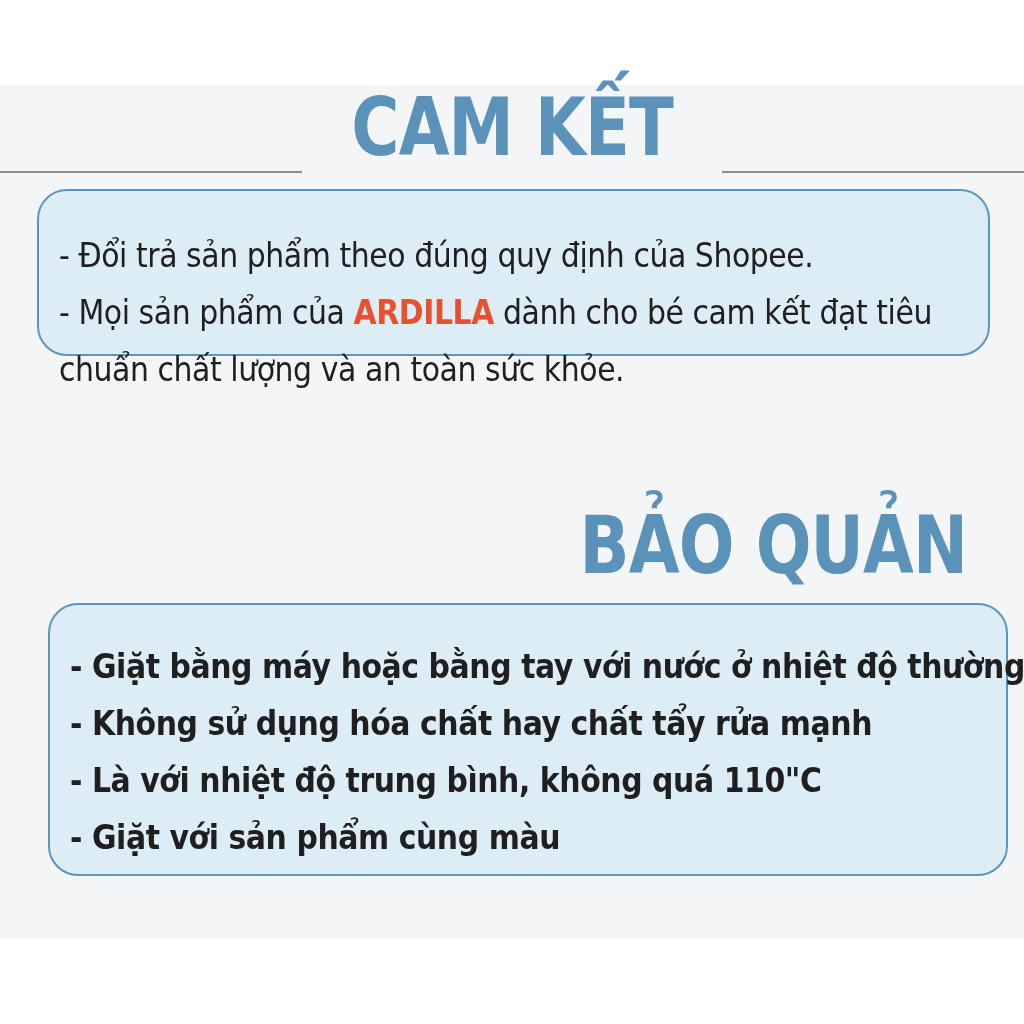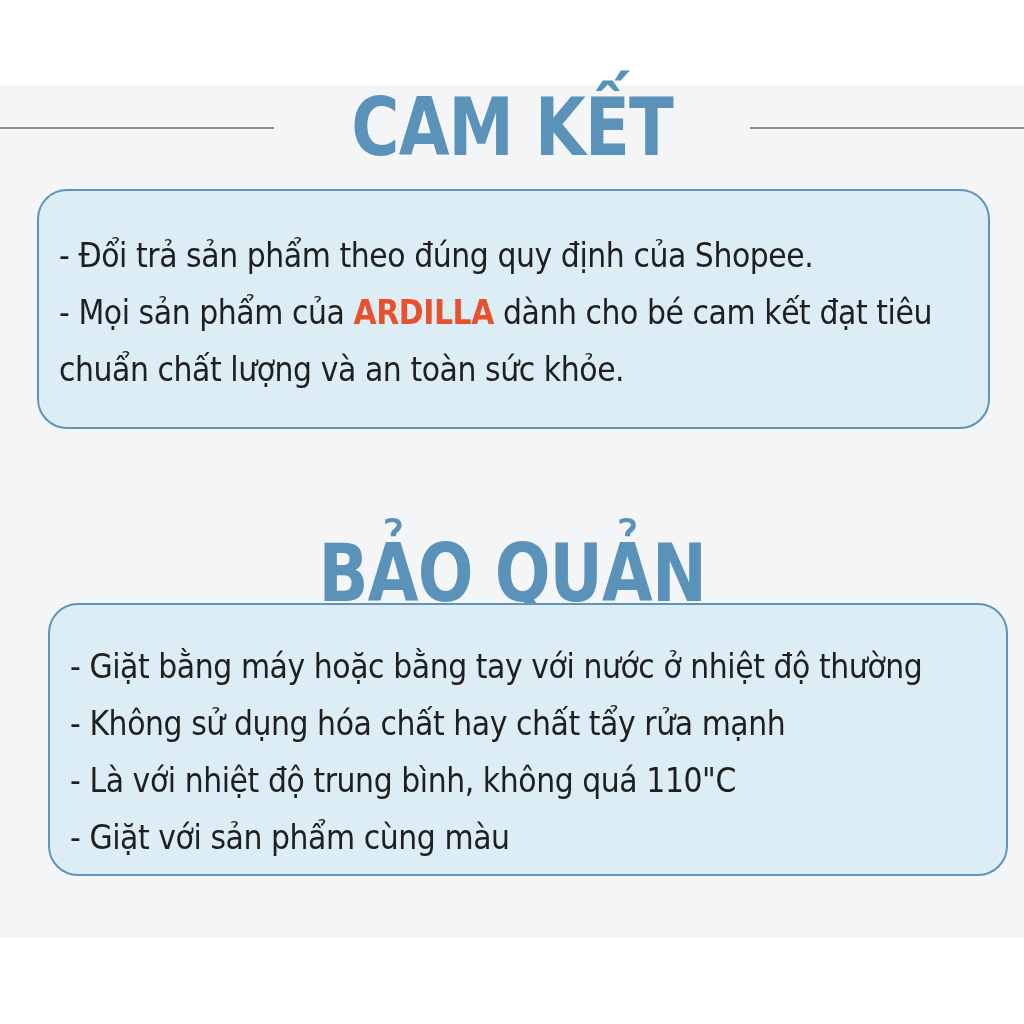--- a/index.html
+++ b/index.html
@@ -32,22 +32,21 @@
     height: 853px;
     background: var(--panel-bg);
   }
 
   .heading-row {
     position: absolute;
     left: 0;
     right: 0;
     height: 90px;
     display: flex;
-    align-items: center;
-    gap: 28px;
+    align-items: flex-end;
   }
   .heading-row.first { top: -2px; }
   .heading-row.second { top: 416px; flex-direction: column; }
 
   .rule {
     flex: 1;
     height: 2px;
     background: var(--divider);
   }
 
@@ -67,29 +66,30 @@
   .info-box {
     position: absolute;
     background: var(--box-fill);
     border: 2px solid var(--box-border);
     border-radius: 30px;
   }
   .info-box.commitment {
     left: 37px;
     top: 104px;
     width: 953px;
-    height: 240px;
+    height: 167px;
     padding: 36px 16px 0 20px;
   }
   .info-box.care {
     left: 48px;
     top: 518px;
     width: 960px;
     height: 273px;
     padding: 33px 20px 0 20px;
+    font-weight: bold;
   }
 
   .text-line {
     font-size: 34px;
     line-height: 57px;
     color: var(--text);
     white-space: nowrap;
     transform: scaleX(0.88);
     transform-origin: 0 50%;
     letter-spacing: -0.5px;

